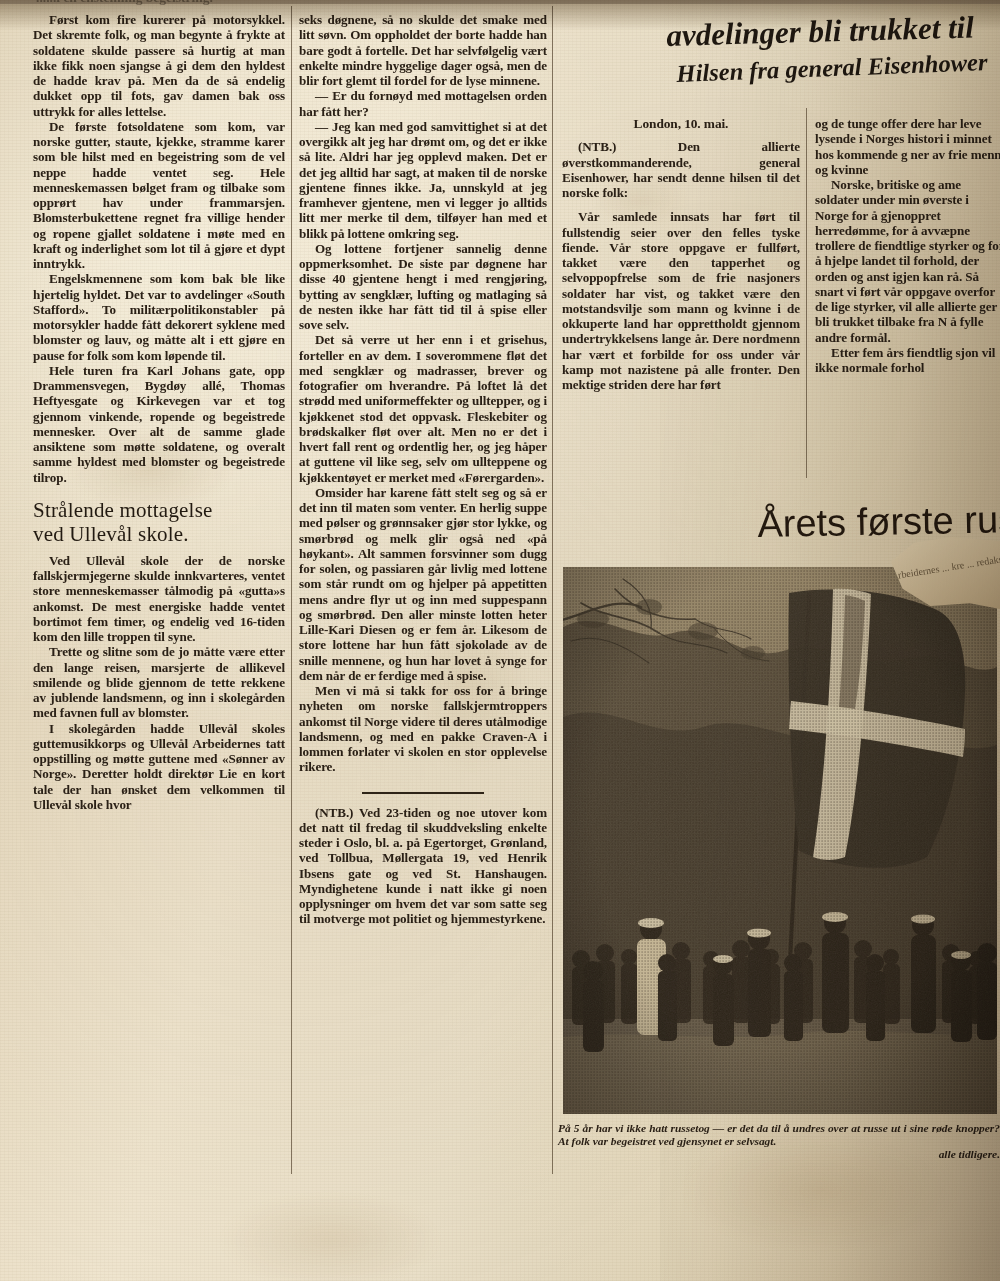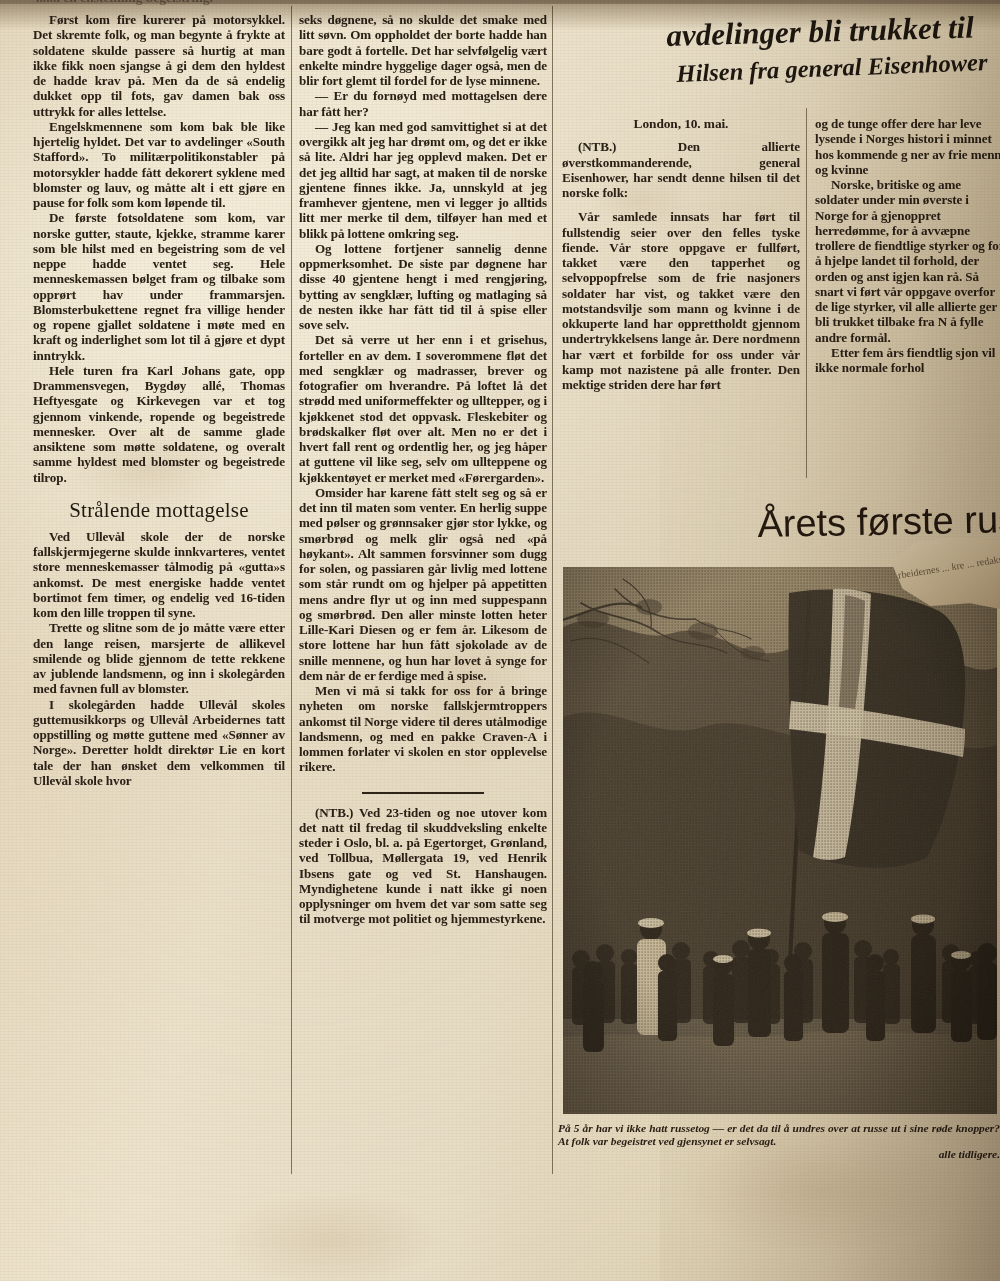--- a/index.html
+++ b/index.html
@@ -76,21 +76,21 @@
     opacity:.45;
   }
   .topclip span{
     font-family:"Liberation Serif", serif;font-weight:700;font-size:13.5px;
     color:#2a2016;display:block;position:relative;top:-7px;
   }
 
   
   .sub-head{
     font-family:"Liberation Serif", serif;
-    font-weight:400;font-size:21px;line-height:24px;text-align:center;
+    font-weight:400;font-size:21px;line-height:24px;text-align:left;
     color:#221a11;margin:13px 0 7px 0;letter-spacing:.2px;
   }
   .sub-head.bold{font-weight:700;font-size:23.5px;line-height:26px;letter-spacing:-.2px;}
   .rule-short{height:2px;background:#2e2417;width:122px;margin:17px auto 11px auto;}
 
   
   .disp{
     position:absolute;
     font-family:"Liberation Serif", serif;
     font-style:italic;font-weight:700;
@@ -150,36 +150,37 @@
   <div class="vrule" style="left:291px;top:6px;height:1168px;"></div>
   <div class="vrule" style="left:552px;top:6px;height:1168px;"></div>
   <div class="vrule" style="left:806px;top:108px;height:370px;"></div>
 
   <div class="topclip">
     <span>......i en enstemmig begeistring.</span>
   </div>
 
   <div class="col" style="left:33px;top:12px;width:252px;">
     <p class="body-t indent">Først kom fire kurerer på motorsykkel. Det skremte folk, og man begynte å frykte at soldatene skulde passere så hurtig at man ikke fikk noen sjangse å gi dem den hyldest de hadde krav på. Men da de så endelig dukket opp til fots, gav damen bak oss uttrykk for alles lettelse.</p>
+    <p class="body-t">De første fotsoldatene som kom, var norske gutter, staute, kjekke, stramme karer som ble hilst med en begeistring som de vel neppe hadde ventet seg. Hele menneskemassen bølget fram og tilbake som opprørt hav under frammarsjen. Blomsterbukettene regnet fra villige hender og ropene gjallet soldatene i møte med en kraft og inderlighet som lot til å gjøre et dypt inntrykk.</p>
     <p class="body-t">Engelskmennene som kom bak ble like hjertelig hyldet. Det var to avdelinger «South Stafford». To militærpolitikonstabler på motorsykler hadde fått dekorert syklene med blomster og lauv, og måtte alt i ett gjøre en pause for folk som kom løpende til.</p>
-    <p class="body-t">De første fotsoldatene som kom, var norske gutter, staute, kjekke, stramme karer som ble hilst med en begeistring som de vel neppe hadde ventet seg. Hele menneskemassen bølget fram og tilbake som opprørt hav under frammarsjen. Blomsterbukettene regnet fra villige hender og ropene gjallet soldatene i møte med en kraft og inderlighet som lot til å gjøre et dypt inntrykk.</p>
     <p class="body-t">Hele turen fra Karl Johans gate, opp Drammensvegen, Bygdøy allé, Thomas Heftyesgate og Kirkevegen var et tog gjennom vinkende, ropende og begeistrede mennesker. Over alt de samme glade ansiktene som møtte soldatene, og overalt samme hyldest med blomster og begeistrede tilrop.</p>
 
     <div class="sub-head">
       <div>Strålende mottagelse</div>
+      <div>ved Ullevål skole.</div>
     </div>
 
     <p class="body-t indent">Ved Ullevål skole der de norske fallskjermjegerne skulde innkvarteres, ventet store menneskemasser tålmodig på «gutta»s ankomst. De mest energiske hadde ventet bortimot fem timer, og endelig ved 16-tiden kom den lille troppen til syne.</p>
     <p class="body-t">Trette og slitne som de jo måtte være etter den lange reisen, marsjerte de allikevel smilende og blide gjennom de tette rekkene av jublende landsmenn, og inn i skolegården med favnen full av blomster.</p>
     <p class="body-t">I skolegården hadde Ullevål skoles guttemusikkorps og Ullevål Arbeidernes tatt oppstilling og møtte guttene med «Sønner av Norge». Deretter holdt direktør Lie en kort tale der han ønsket dem velkommen til Ullevål skole hvor</p>
   </div>
 
   <div class="col" style="left:299px;top:12px;width:248px;">
     <p class="body-t">seks døgnene, så no skulde det smake med litt søvn. Om oppholdet der borte hadde han bare godt å fortelle. Det har selvfølgelig vært enkelte mindre hyggelige dager også, men de blir fort glemt til fordel for de lyse minnene.</p>
-    <p class="body-t">— Er du fornøyd med mottagelsen dere har fått her?</p>
+    <p class="body-t">— Er du fornøyd med mottagelsen orden har fått her?</p>
     <p class="body-t">— Jeg kan med god samvittighet si at det overgikk alt jeg har drømt om, og det er ikke så lite. Aldri har jeg opplevd maken. Det er det jeg alltid har sagt, at maken til de norske gjentene finnes ikke. Ja, unnskyld at jeg framhever gjentene, men vi legger jo alltids litt mer merke til dem, tilføyer han med et blikk på lottene omkring seg.</p>
     <p class="body-t">Og lottene fortjener sannelig denne oppmerksomhet. De siste par døgnene har disse 40 gjentene hengt i med rengjøring, bytting av sengklær, lufting og matlaging så de nesten ikke har fått tid til å spise eller sove selv.</p>
     <p class="body-t">Det så verre ut her enn i et grisehus, forteller en av dem. I soverommene fløt det med sengklær og madrasser, brever og fotografier om hverandre. På loftet lå det strødd med uniformeffekter og ulltepper, og i kjøkkenet stod det oppvask. Fleskebiter og brødskalker fløt over alt. Men no er det i hvert fall rent og ordentlig her, og jeg håper at guttene vil like seg, selv om ullteppene og kjøkkentøyet er merket med «Førergarden».</p>
     <p class="body-t">Omsider har karene fått stelt seg og så er det inn til maten som venter. En herlig suppe med pølser og grønnsaker gjør stor lykke, og smørbrød og melk glir også ned «på høykant». Alt sammen forsvinner som dugg for solen, og passiaren går livlig med lottene som står rundt om og hjelper på appetitten mens andre flyr ut og inn med suppespann og smørbrød. Den aller minste lotten heter Lille-Kari Diesen og er fem år. Likesom de store lottene har hun fått sjokolade av de snille mennene, og hun har lovet å synge for dem når de er ferdige med å spise.</p>
     <p class="body-t">Men vi må si takk for oss for å bringe nyheten om norske fallskjermtroppers ankomst til Norge videre til deres utålmodige landsmenn, og med en pakke Craven-A i lommen forlater vi skolen en stor opplevelse rikere.</p>
 
     <div class="rule-short"></div>
 
 
     <p class="body-t indent">(NTB.) Ved 23-tiden og noe utover kom det natt til fredag til skuddveksling enkelte steder i Oslo, bl. a. på Egertorget, Grønland, ved Tollbua, Møllergata 19, ved Henrik Ibsens gate og ved St. Hanshaugen. Myndighetene kunde i natt ikke gi noen opplysninger om hvem det var som satte seg til motverge mot politiet og hjemmestyrkene.</p>

